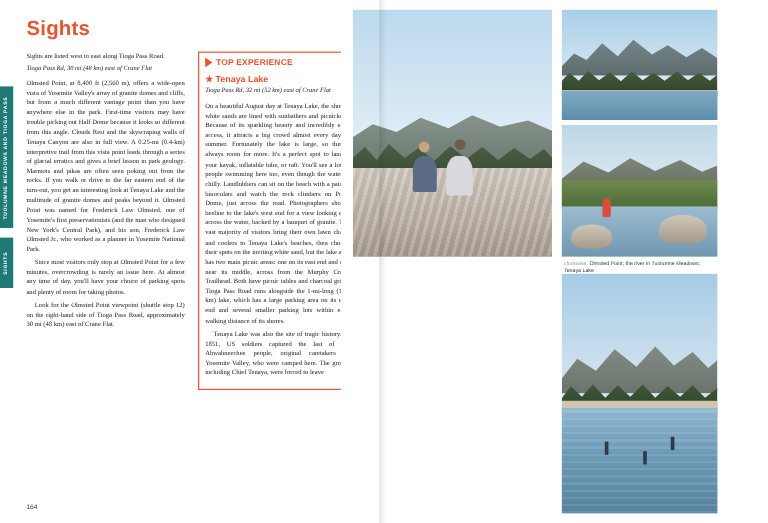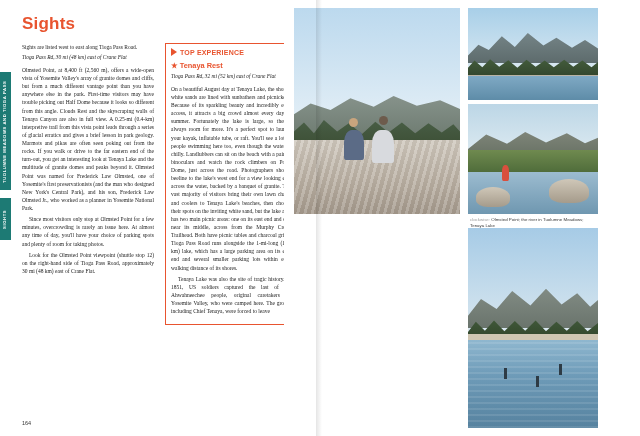--- a/index.html
+++ b/index.html
@@ -273,21 +273,21 @@
           <p class="body indent">Since most visitors only stop at Olmsted Point for a few minutes, overcrowding is rarely an issue here. At almost any time of day, you'll have your choice of parking spots and plenty of room for taking photos.</p>
           <p class="body indent">Look for the Olmsted Point viewpoint (shuttle stop 12) on the right-hand side of Tioga Pass Road, approximately 30 mi (48 km) east of Crane Flat.</p>
         </div>
 
         <div class="col">
           <div class="exp-box">
             <div class="exp-head">
               <div class="tri"></div>
               <div class="exp-title">TOP EXPERIENCE</div>
             </div>
-            <h2 class="sec">★ Tenaya Rest</h2>
+            <h2 class="sec">★ Tenaya Lake</h2>
             <p class="sub-label">Tioga Pass Rd, 32 mi (52 km) east of Crane Flat</p>
             <p class="body">On a beautiful August day at Tenaya Lake, the shore's white sands are lined with sunbathers and picnickers. Because of its sparkling beauty and incredibly easy access, it attracts a big crowd almost every day in summer. Fortunately the lake is large, so there's always room for more. It's a perfect spot to launch your kayak, inflatable tube, or raft. You'll see a lot of people swimming here too, even though the water is chilly. Landlubbers can sit on the beach with a pair of binoculars and watch the rock climbers on Polly Dome, just across the road. Photographers should beeline to the lake's west end for a view looking east across the water, backed by a banquet of granite. The vast majority of visitors bring their own lawn chairs and coolers to Tenaya Lake's beaches, then choose their spots on the inviting white sand, but the lake also has two main picnic areas: one on its east end and one near its middle, across from the Murphy Creek Trailhead. Both have picnic tables and charcoal grills. Tioga Pass Road runs alongside the 1-mi-long (1.6-km) lake, which has a large parking area on its east end and several smaller parking lots within easy walking distance of its shores.</p>
             <p class="body indent">Tenaya Lake was also the site of tragic history. In 1851, US soldiers captured the last of the Ahwahneechee people, original caretakers of Yosemite Valley, who were camped here. The group, including Chief Tenaya, were forced to leave</p>
           </div>
         </div>
 
       </div>
     </div>
 
     <div class="folio">164</div>

